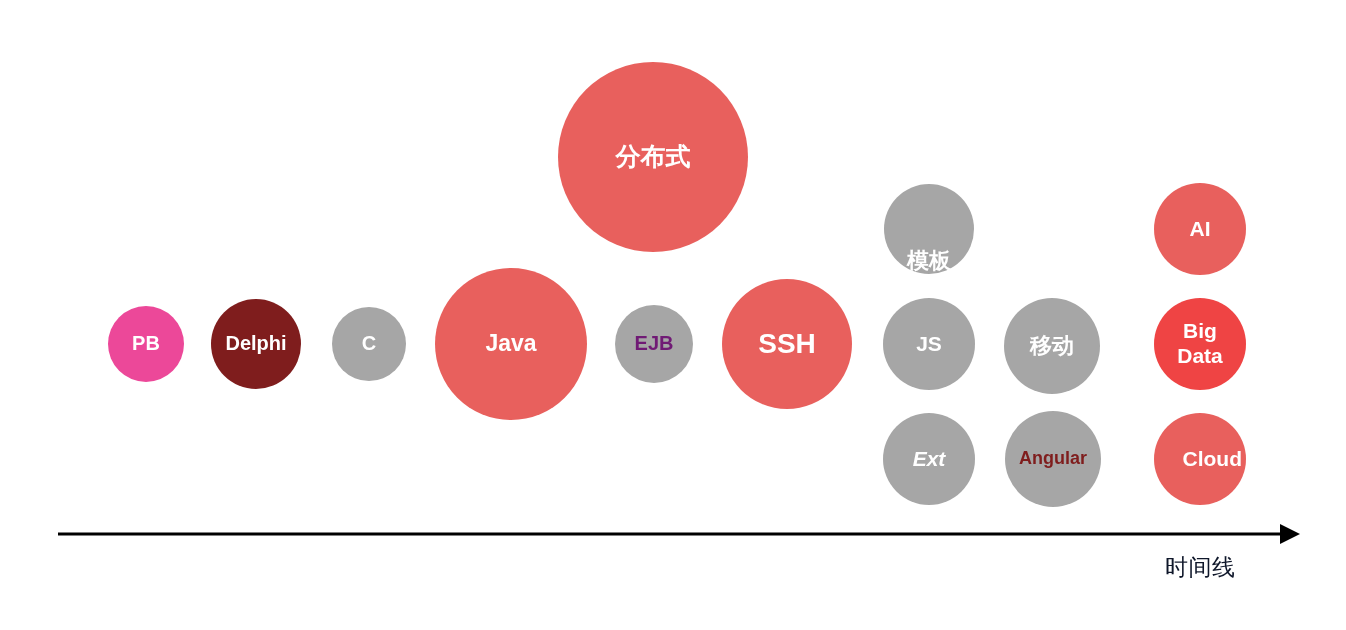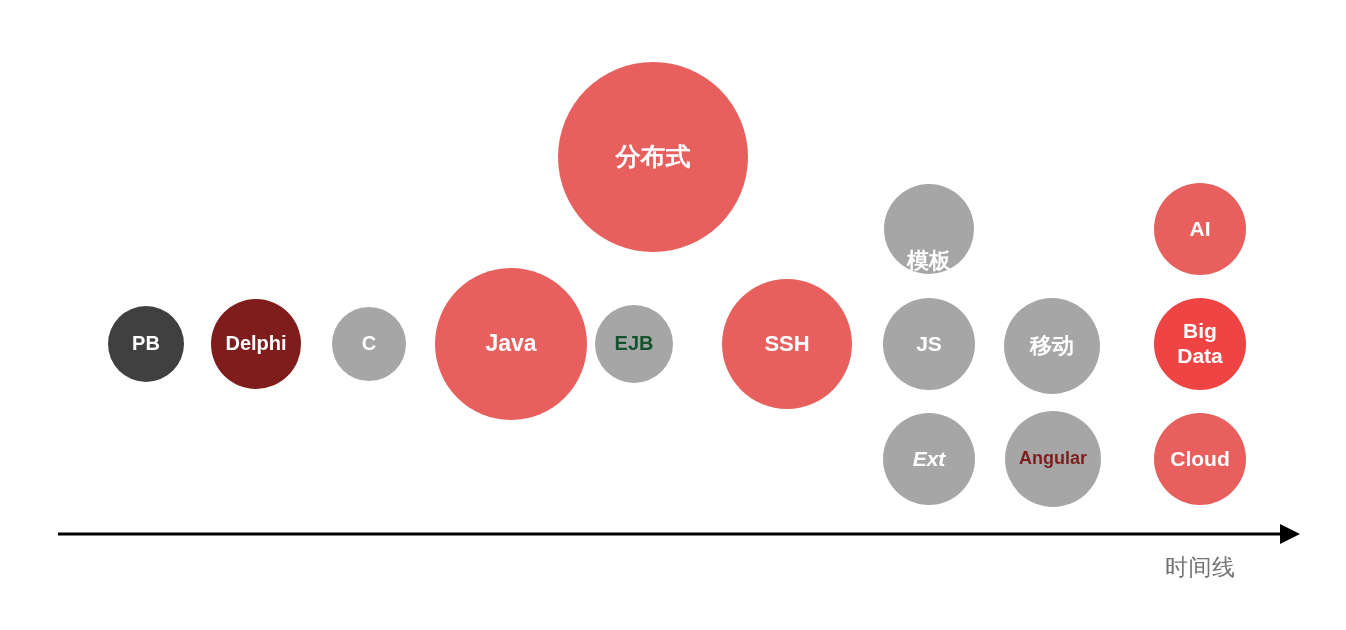--- a/index.html
+++ b/index.html
@@ -53,39 +53,39 @@
     letter-spacing: 0.5px;
     white-space: nowrap;
   }
 </style>
 </head>
 <body>
 
 <div id="canvas">
 
   <div id="bubble-layer">
-      <div class="bubble" style="left: 108px; top: 306px; width: 76px; height: 76px; background: #404040; font-size: 20px; color: rgb(255, 255, 255);">
+      <div class="bubble" style="left: 108px; top: 306px; width: 76px; height: 76px; background: #ec4899; font-size: 20px; color: rgb(255, 255, 255);">
         <span class="bubble-label">PB</span>
       </div>
       <div class="bubble" style="left: 211px; top: 299px; width: 90px; height: 90px; background: #7f1d1d; font-size: 20px; color: rgb(255, 255, 255);">
         <span class="bubble-label">Delphi</span>
       </div>
       <div class="bubble" style="left: 332px; top: 307px; width: 74px; height: 74px; background: rgb(166, 166, 166); font-size: 20px; color: rgb(255, 255, 255);">
         <span class="bubble-label">C</span>
       </div>
       <div class="bubble" style="left: 435px; top: 268px; width: 152px; height: 152px; background: rgb(232, 96, 93); font-size: 23px; color: rgb(255, 255, 255);">
         <span class="bubble-label">Java</span>
       </div>
       <div class="bubble" style="left: 558px; top: 62px; width: 190px; height: 190px; background: rgb(232, 96, 93); font-size: 25px; color: rgb(255, 255, 255);">
         <span class="bubble-label">分布式</span>
       </div>
-      <div class="bubble" style="left: 595px; top: 305px; width: 78px; height: 78px; background: rgb(166, 166, 166); font-size: 20px; color: #14532d;">
+      <div class="bubble" style="left: 615px; top: 305px; width: 78px; height: 78px; background: rgb(166, 166, 166); font-size: 20px; color: #701a75;">
         <span class="bubble-label">EJB</span>
       </div>
-      <div class="bubble" style="left: 722px; top: 279px; width: 130px; height: 130px; background: rgb(232, 96, 93); font-size: 22px; color: rgb(255, 255, 255);">
+      <div class="bubble" style="left: 722px; top: 279px; width: 130px; height: 130px; background: rgb(232, 96, 93); font-size: 28px; color: rgb(255, 255, 255);">
         <span class="bubble-label">SSH</span>
       </div>
       <div class="bubble" style="left: 884px; top: 184px; width: 90px; height: 90px; background: rgb(166, 166, 166); font-size: 22px; color: rgb(255, 255, 255); align-items: flex-end;">
         <span class="bubble-label">模板</span>
       </div>
       <div class="bubble" style="left: 883px; top: 298px; width: 92px; height: 92px; background: rgb(166, 166, 166); font-size: 21px; color: rgb(255, 255, 255);">
         <span class="bubble-label">JS</span>
       </div>
       <div class="bubble" style="left: 883px; top: 413px; width: 92px; height: 92px; background: rgb(166, 166, 166); font-size: 21px; color: rgb(255, 255, 255); font-style: italic;">
         <span class="bubble-label">Ext</span>
@@ -96,25 +96,25 @@
       <div class="bubble" style="left: 1005px; top: 411px; width: 96px; height: 96px; background: rgb(166, 166, 166); font-size: 18px; color: #7f1d1d;">
         <span class="bubble-label">Angular</span>
       </div>
       <div class="bubble" style="left: 1154px; top: 183px; width: 92px; height: 92px; background: rgb(232, 96, 93); font-size: 21px; color: rgb(255, 255, 255);">
         <span class="bubble-label">AI</span>
       </div>
       <div class="bubble" style="left: 1154px; top: 298px; width: 92px; height: 92px; background: #ef4444; font-size: 21px; color: rgb(255, 255, 255);">
         <span class="bubble-label">Big
 Data</span>
       </div>
-      <div class="bubble" style="left: 1154px; top: 413px; width: 92px; height: 92px; background: rgb(232, 96, 93); font-size: 21px; color: rgb(255, 255, 255);">
+      <div class="bubble" style="left: 1154px; top: 413px; width: 92px; height: 92px; background: rgb(232, 96, 93); font-size: 21px; color: rgb(255, 255, 255); justify-content: flex-end;">
         <span class="bubble-label">Cloud</span>
       </div>
     </div>
 
   <svg class="timeline-axis" viewBox="0 0 1346 630" width="1346" height="630" aria-hidden="true">
     <line id="axis-line" x1="58" y1="534" x2="1286" y2="534" stroke="#000000" stroke-width="3"></line>
     <polygon id="axis-arrow" points="1280,524 1300,534 1280,544" fill="#000000"></polygon>
   </svg>
 
-  <div class="timeline-label" id="timeline-label" style="left: 1165px; top: 552px; color: #737373;">时间线</div>
+  <div class="timeline-label" id="timeline-label" style="left: 1165px; top: 552px; color: #0f172a;">时间线</div>
 
 </div>
 
 </body></html>

